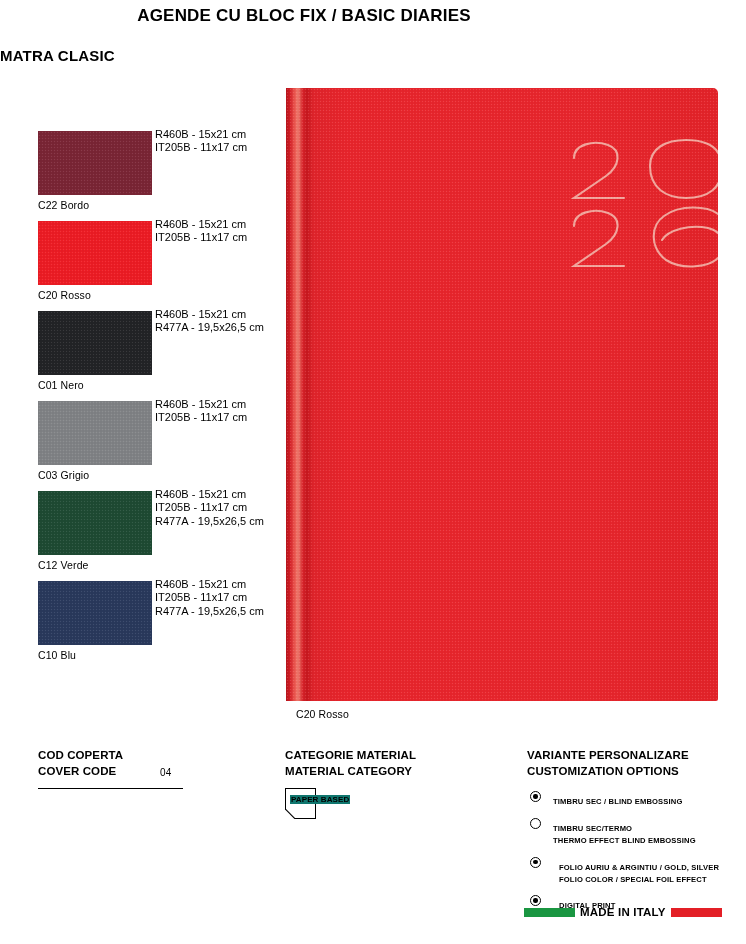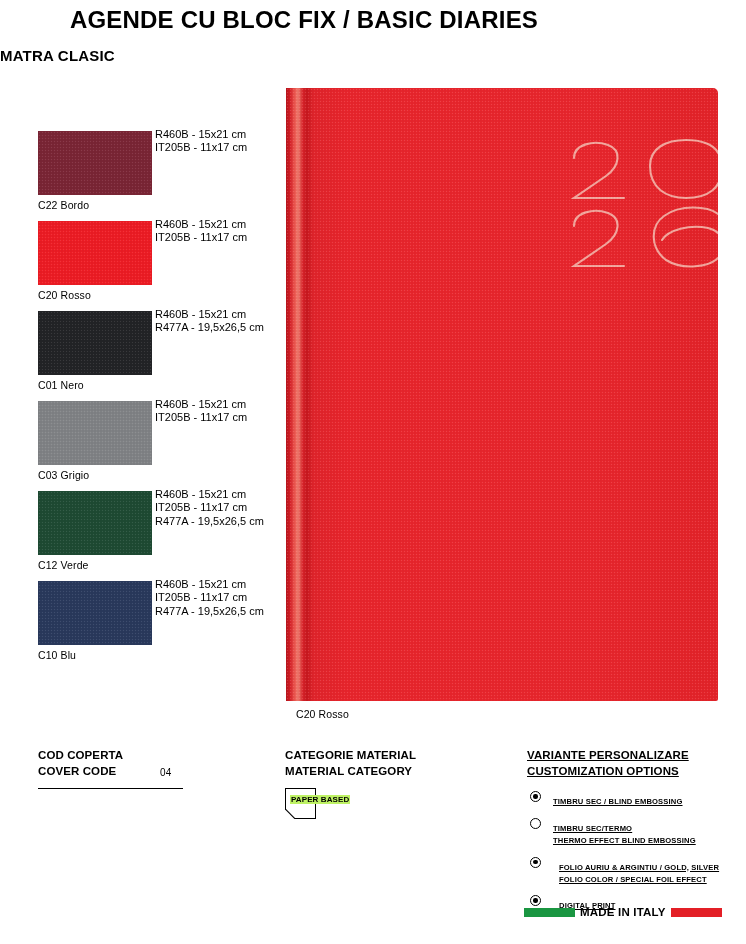--- a/index.html
+++ b/index.html
@@ -9,21 +9,21 @@
     font-family: "Liberation Sans", sans-serif;
     color: #000000;
     overflow: hidden;
   }
   .page { position: relative; width: 746px; height: 944px; background:#fff; }
 
   
   .main-title {
     position: absolute; top: 6px; left: 0; width: 608px;
     text-align: center;
-    font-size: 24px; font-weight: bold; letter-spacing: .2px;
+    font-size: 17px; font-weight: bold; letter-spacing: .2px;
   }
   .sub-title {
     position: absolute; top: 47px; left: 0; width: 746px;
     font-size: 15px; font-weight: bold; letter-spacing: .2px;
   }
 
   
   .swatch-col { position: absolute; left: 38px; top: 131px; width: 250px; }
   .swatch-row { position: relative; height: 90px; }
   .swatch {
@@ -115,25 +115,25 @@
   .paper-icon .sheet-bottom {
     position: absolute; left: 10px; top: 30px; width: 21px; height: 0;
     border-top: 1.2px solid #000;
   }
   .paper-icon .fold {
     position: absolute; left: 0; top: 20.5px; width: 11px; height: 10.5px;
   }
   .paper-label {
     position: absolute; left: 5px; top: 7px;
     font-size: 8px; font-weight: bold; letter-spacing: .1px; white-space: nowrap;
-    background: #bef264; padding: 0 1px;
-  }
-
-  
-  .col-custom { position: absolute; left: 527px; top: 0; width: 219px; text-decoration: underline; }
+    background: #0f766e; padding: 0 1px;
+  }
+
+  
+  .col-custom { position: absolute; left: 527px; top: 0; width: 219px; }
   .opt-list { margin-top: 11px; }
   .opt {
     position: relative; padding-left: 26px; margin-bottom: 9px;
     min-height: 15px;
   }
   .radio {
     position: absolute; left: 3px; top: 1px;
     width: 11px; height: 11px; border-radius: 50%;
     border: 1.3px solid #000; background: #fff;
   }

